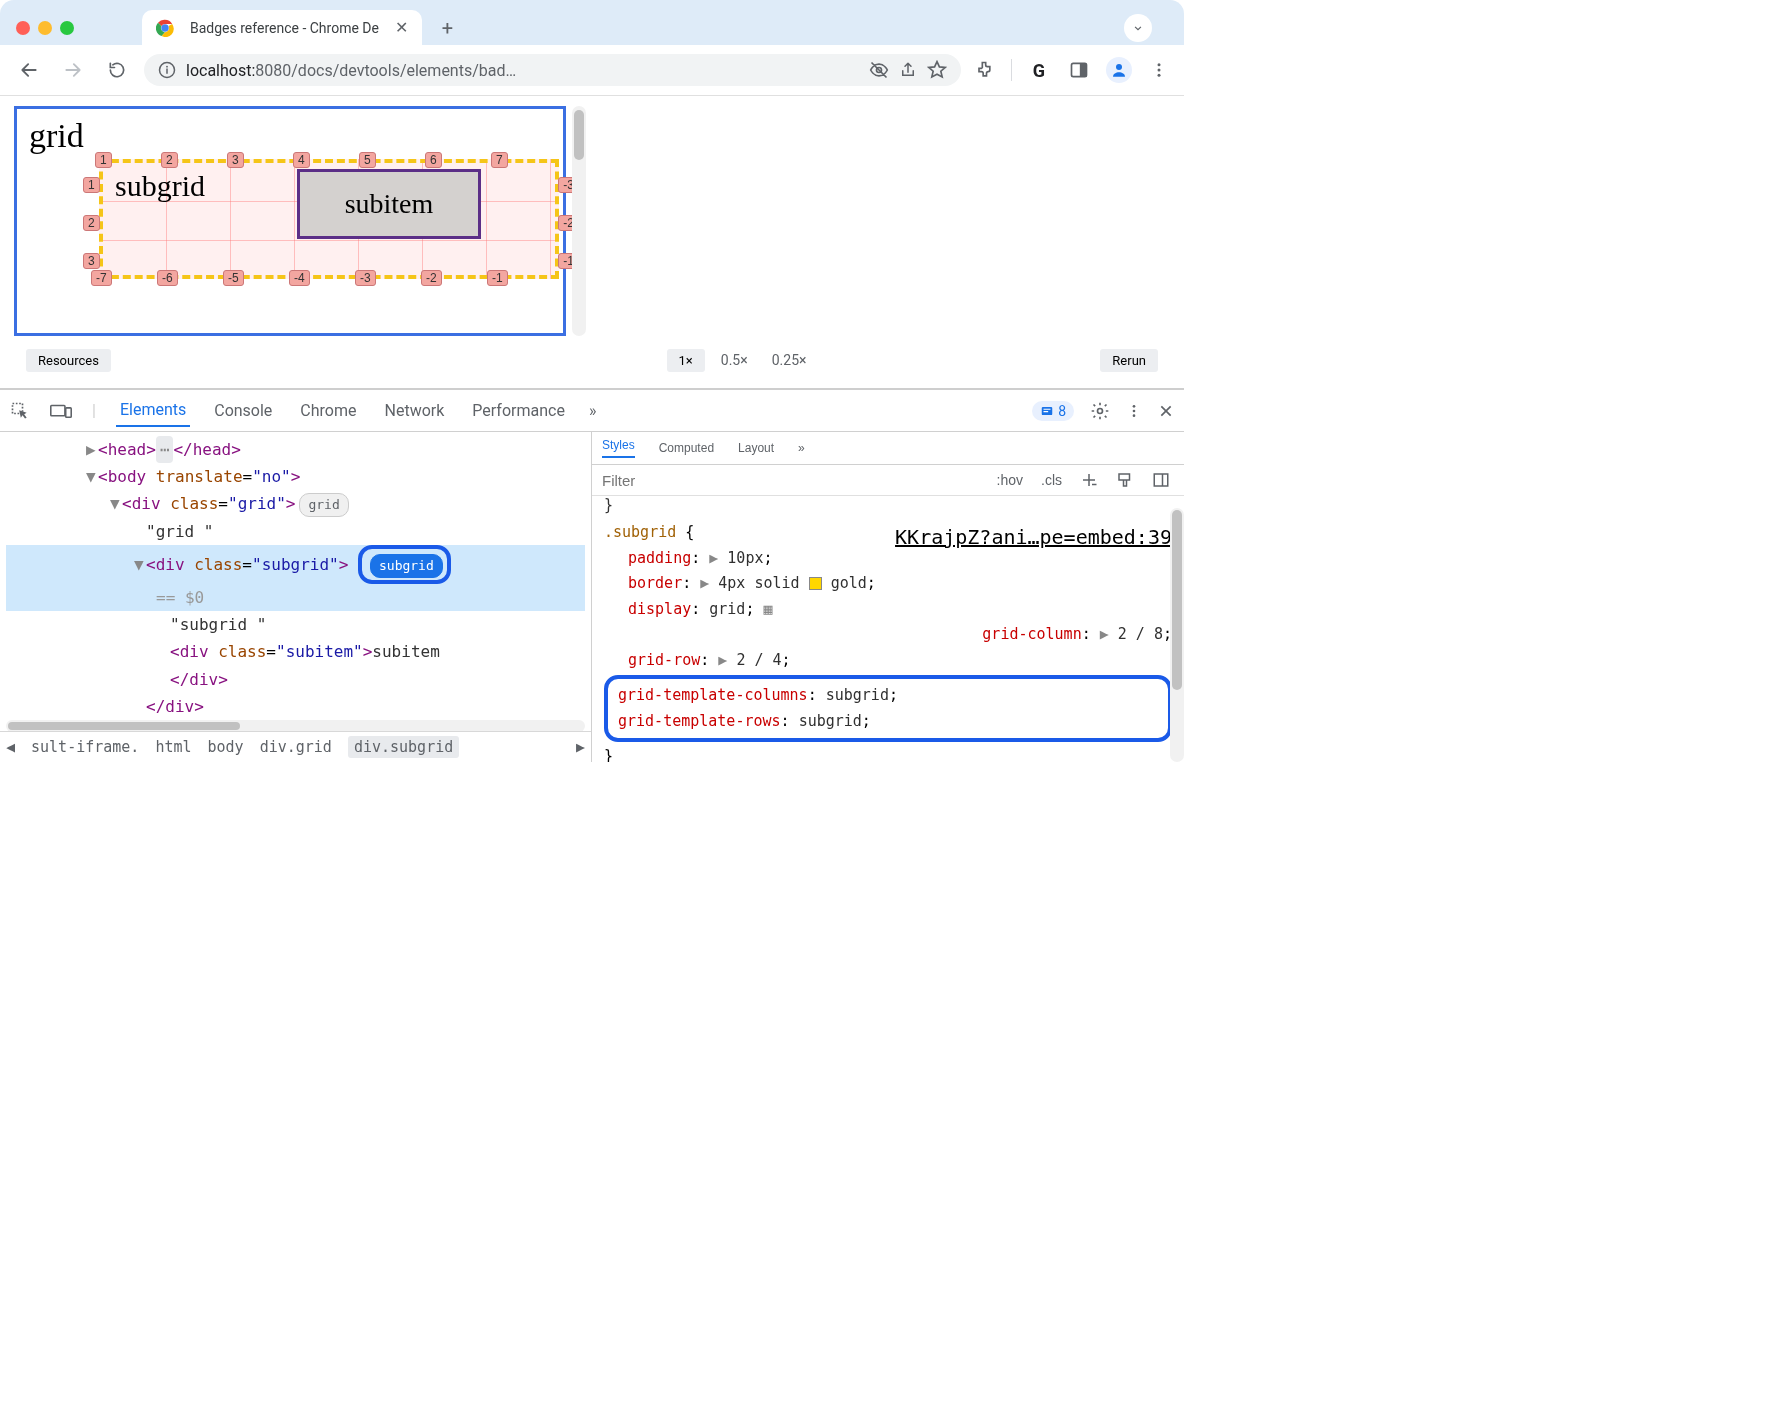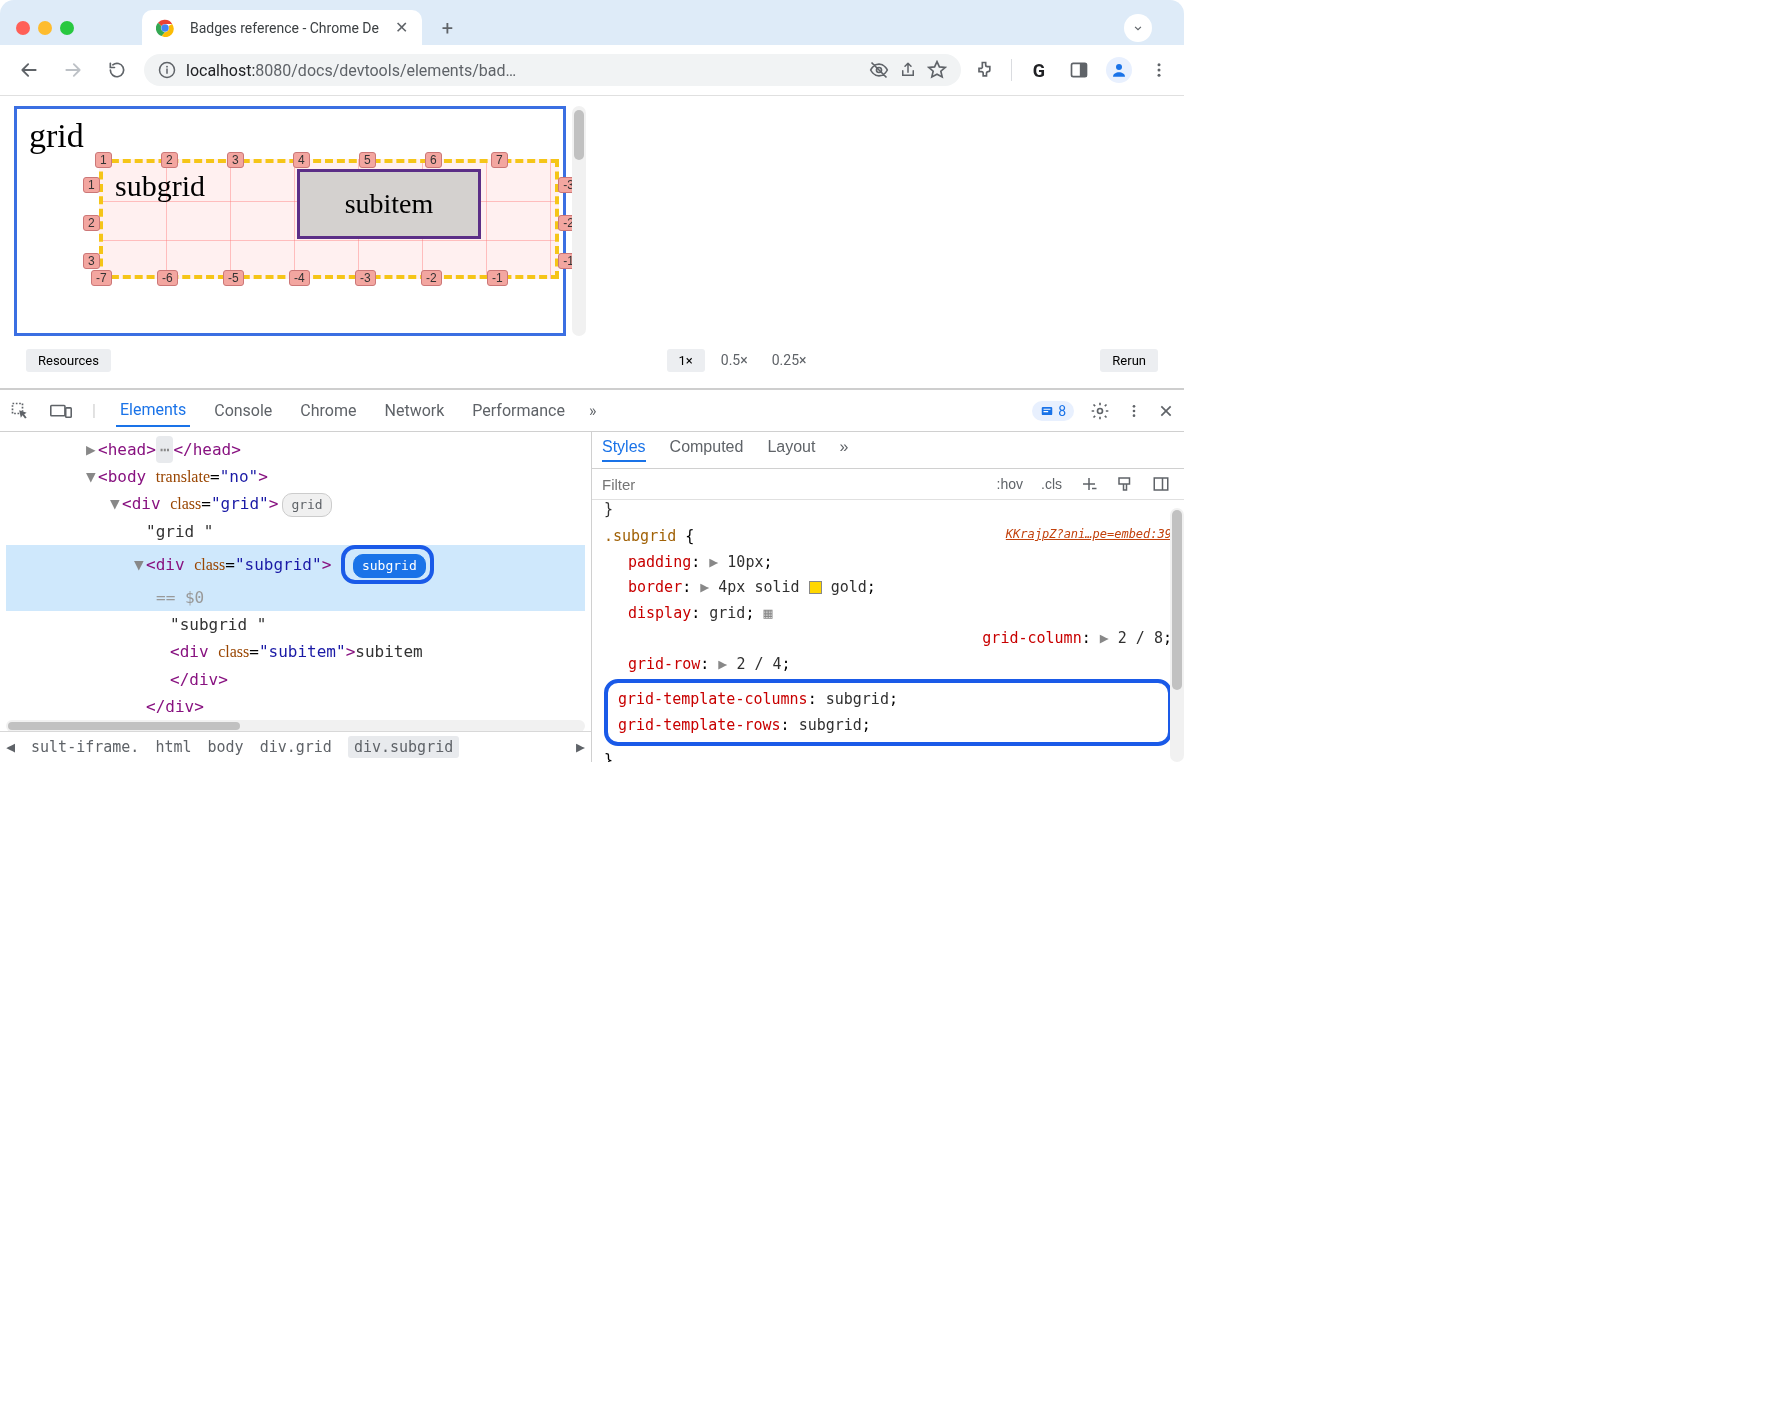--- a/index.html
+++ b/index.html
@@ -264,21 +264,21 @@
   position: relative;
   border-right: 1px solid #d0d0d0;
 }
 .dom-tree {
   padding: 4px 6px;
   line-height: 1.7;
 }
 .dom-line { white-space: nowrap; }
 .tag-bracket { color: #881280; }
 .tag-name { color: #881280; }
-.attr-name { color: #994500; font-family: Liberation Serif, serif; }
+.attr-name { color: #994500; }
 .attr-val { color: #1a1aa6; }
 .dom-text { color: #333; }
 .dom-arrow { display: inline-block; width: 12px; color: #888; }
 .badge-pill {
   display: inline-block;
   background: #f0f0f0;
   border: 1px solid #ccc;
   border-radius: 10px;
   padding: 0 8px;
   font-size: 13px;
@@ -343,26 +343,26 @@
 
 .styles-panel {
   width: 50%;
   font-family: Menlo, Consolas, monospace;
   font-size: 15px;
   position: relative;
   overflow: hidden;
 }
 .styles-tabs {
   display: flex;
-  align-items: flex-start;
+  align-items: center;
   padding: 6px 10px;
   gap: 24px;
   border-bottom: 1px solid #d0d0d0;
   font-family: -apple-system, sans-serif;
-  font-size: 16px;
+  font-size: 12px;
   color: #5f6368;
 }
 .styles-tab.active { color: #1a73e8; border-bottom: 2px solid #1a73e8; padding-bottom: 4px;}
 .styles-toolbar {
   display: flex;
   align-items: center;
   padding: 4px 10px;
   border-bottom: 1px solid #e0e0e0;
   font-family: -apple-system, sans-serif;
   font-size: 14px;
@@ -378,24 +378,23 @@
 }
 .styles-tb-btn { padding: 2px 4px; }
 
 .css-rule {
   padding: 6px 12px;
   line-height: 1.7;
 }
 .selector { color: #a16207; }
 .css-link {
   float: right;
-  color: #c2410c;
+  color: #000000;
   text-decoration: underline;
-  font-size: 12px;
-  font-style: italic;
+  font-size: 20px;
 }
 .prop-name { color: #c80000; }
 .prop-val { color: #303030; }
 .swatch {
   display: inline-block;
   width: 13px; height: 13px;
   border: 1px solid #888;
   vertical-align: middle;
 }
 .grid-swatch {

